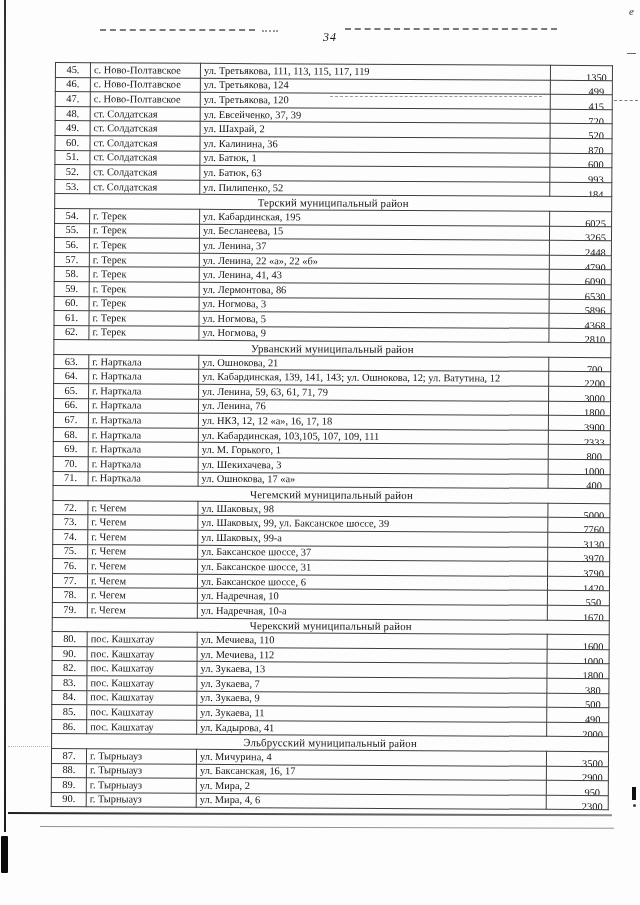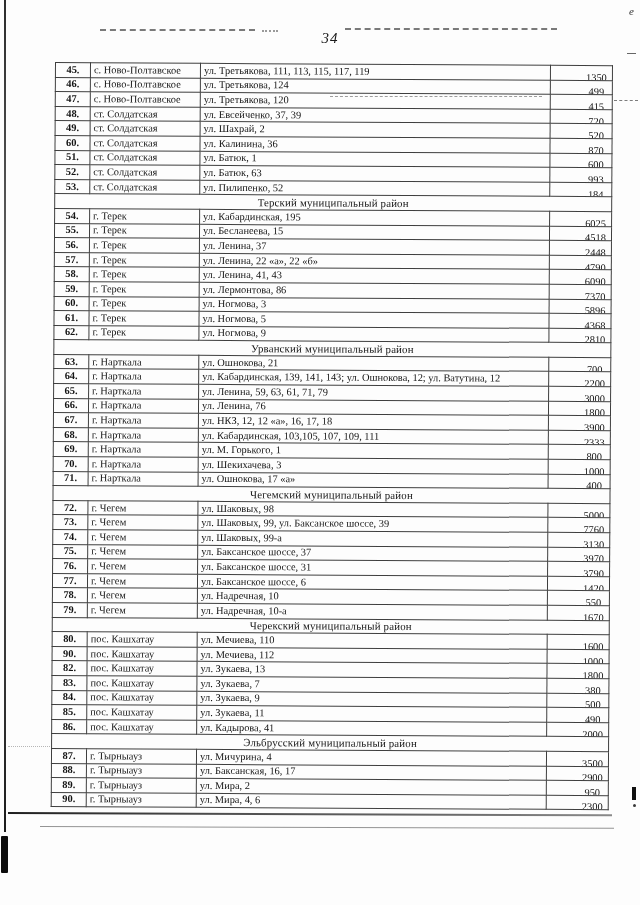--- a/index.html
+++ b/index.html
@@ -40,41 +40,41 @@
   .mark-bottom-right-dot{position:absolute;left:633px;top:804px;width:3px;height:3px;background:#3a3a3a;border-radius:50%;}
   .bottom-line-1{position:absolute;left:8px;top:812px;width:604px;height:2px;
     background:linear-gradient(to right,#1f1f1f,#4e4e4e 35%,#616161 65%,#8a8a8a);
     transform:rotate(0.22deg);transform-origin:0 0;}
   .bottom-line-2{position:absolute;left:40px;top:826px;width:574px;height:1px;
     background:#949494;transform:rotate(0.18deg);transform-origin:0 0;}
 
   
   .page-number{
     position:absolute;left:290px;top:30px;width:80px;
-    text-align:center;font-size:15px;letter-spacing:1px;color:#1b1b1b;font-style:italic;
+    text-align:center;font-size:12px;letter-spacing:1px;color:#1b1b1b;font-style:italic;
   }
 
   
   .table-wrap{
     position:absolute;left:55px;top:62px;width:557px;
     transform:rotate(0.33deg);transform-origin:0 0;
   }
   table.addr{
     width:557px;border-collapse:collapse;table-layout:fixed;
     border:1.5px solid #282828;
   }
   table.addr td{
     border:1px solid #3f3f3f;
     height:13.6px;line-height:12px;
     padding:0 3px;
     font-size:10.4px;
     vertical-align:middle;
     overflow:hidden;white-space:nowrap;
   }
-  td.c-num{text-align:center;padding:0 1px;font-weight:bold;}
+  td.c-num{text-align:center;padding:0 1px;}
   td.c-place{padding-left:4px;}
   td.c-addr{padding-left:4px;}
   td.c-val{text-align:center;overflow:visible;}
   .val-text{display:inline-block;transform:translateY(5px);margin-left:30px;}
   tr.section-row td{
     text-align:center;font-size:10.8px;letter-spacing:.2px;
   }
 </style>
 </head>
 <body>
@@ -195,21 +195,21 @@
     <td class="c-val">
       <span class="val-text">6025</span>
     </td>
   </tr>
 
   <tr class="data-row">
     <td class="c-num">55.</td>
     <td class="c-place">г. Терек</td>
     <td class="c-addr">ул. Бесланеева, 15</td>
     <td class="c-val">
-      <span class="val-text">4518</span>
+      <span class="val-text">3265</span>
     </td>
   </tr>
 
   <tr class="data-row">
     <td class="c-num">56.</td>
     <td class="c-place">г. Терек</td>
     <td class="c-addr">ул. Ленина, 37</td>
     <td class="c-val">
       <span class="val-text">2448</span>
     </td>
@@ -231,21 +231,21 @@
     <td class="c-val">
       <span class="val-text">6090</span>
     </td>
   </tr>
 
   <tr class="data-row">
     <td class="c-num">59.</td>
     <td class="c-place">г. Терек</td>
     <td class="c-addr">ул. Лермонтова, 86</td>
     <td class="c-val">
-      <span class="val-text">7370</span>
+      <span class="val-text">6530</span>
     </td>
   </tr>
 
   <tr class="data-row">
     <td class="c-num">60.</td>
     <td class="c-place">г. Терек</td>
     <td class="c-addr">ул. Ногмова, 3</td>
     <td class="c-val">
       <span class="val-text">5896</span>
     </td>

